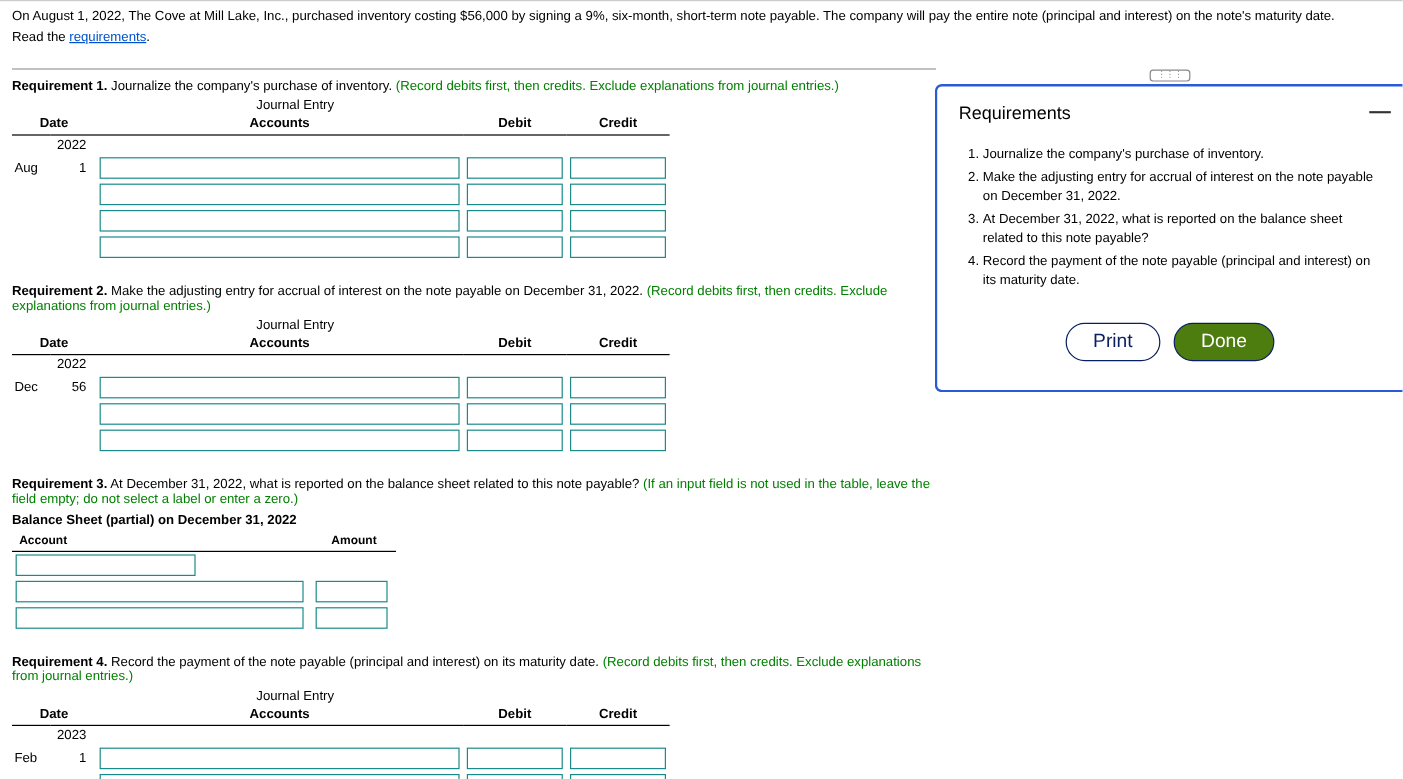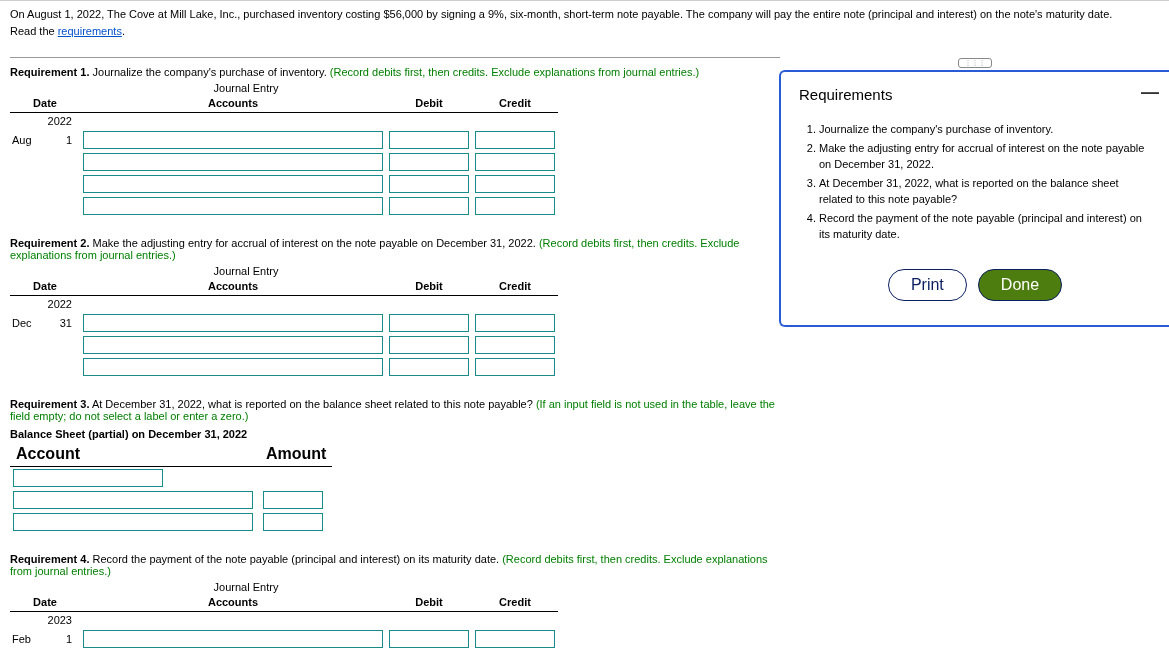--- a/index.html
+++ b/index.html
@@ -26,21 +26,21 @@
   table.journal th.num-hd { width:80px; }
   table.journal td { padding: 2px 3px; font-size:11px; vertical-align: middle; }
   table.journal td.mon { text-align:left; padding-left:2px; width:30px;}
   table.journal td.day { text-align:right; padding-right:8px; width:30px;}
   input.box { border: 1.5px solid #1a8a8a; background:#fff; height:18px; padding:2px 4px; font-size:11px; width:100%; }
   input.accbox { width: 300px; }
   input.numbox { width: 80px; }
   .section { margin-top: 20px; max-width: 780px;}
   .bs-title { font-weight:bold; margin-top:6px; margin-bottom:2px;}
   table.bs { border-collapse: collapse; }
-  table.bs th { font-weight:bold; border-bottom:1px solid #000; text-align:left; padding:3px 6px; font-size:16px;}
+  table.bs th { font-weight:bold; border-bottom:1px solid #000; text-align:left; padding:3px 6px; font-size:10px;}
   table.bs td { padding:2px 3px; }
   input.bs-acc { border:1.5px solid #1a8a8a; height:18px; width:240px; padding:2px 4px; font-size:11px;}
   input.bs-amt { border:1.5px solid #1a8a8a; height:18px; width:60px; padding:2px 4px; font-size:11px;}
   
   .req-panel {
     position: absolute;
     top: 70px;
     right: 0;
     width: 390px;
     border: 2px solid #2a5bd7;
@@ -139,21 +139,21 @@
   </tr>
   <tr>
           <td class="mon"></td>
           <td class="day">2022</td>
           <td></td>
           <td></td>
           <td></td>
         </tr>
   <tr>
     <td class="mon">Dec</td>
-    <td class="day">31</td>
+    <td class="day">56</td>
     <td><input class="box accbox" style=""></td>
     <td><input class="box numbox" style=""></td>
     <td><input class="box numbox" style=""></td>
   </tr>
   <tr>
           <td></td>
           <td></td>
     <td><input class="box accbox" style=""></td>
     <td><input class="box numbox" style=""></td>
     <td><input class="box numbox" style=""></td>

